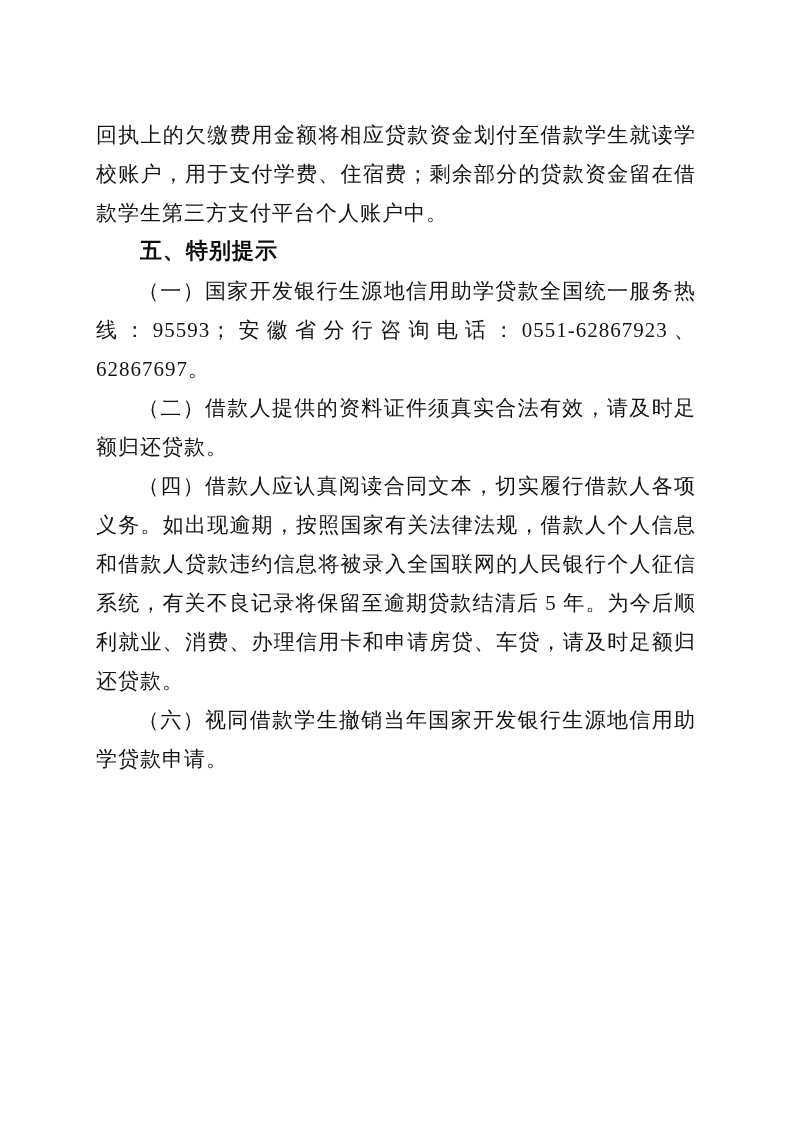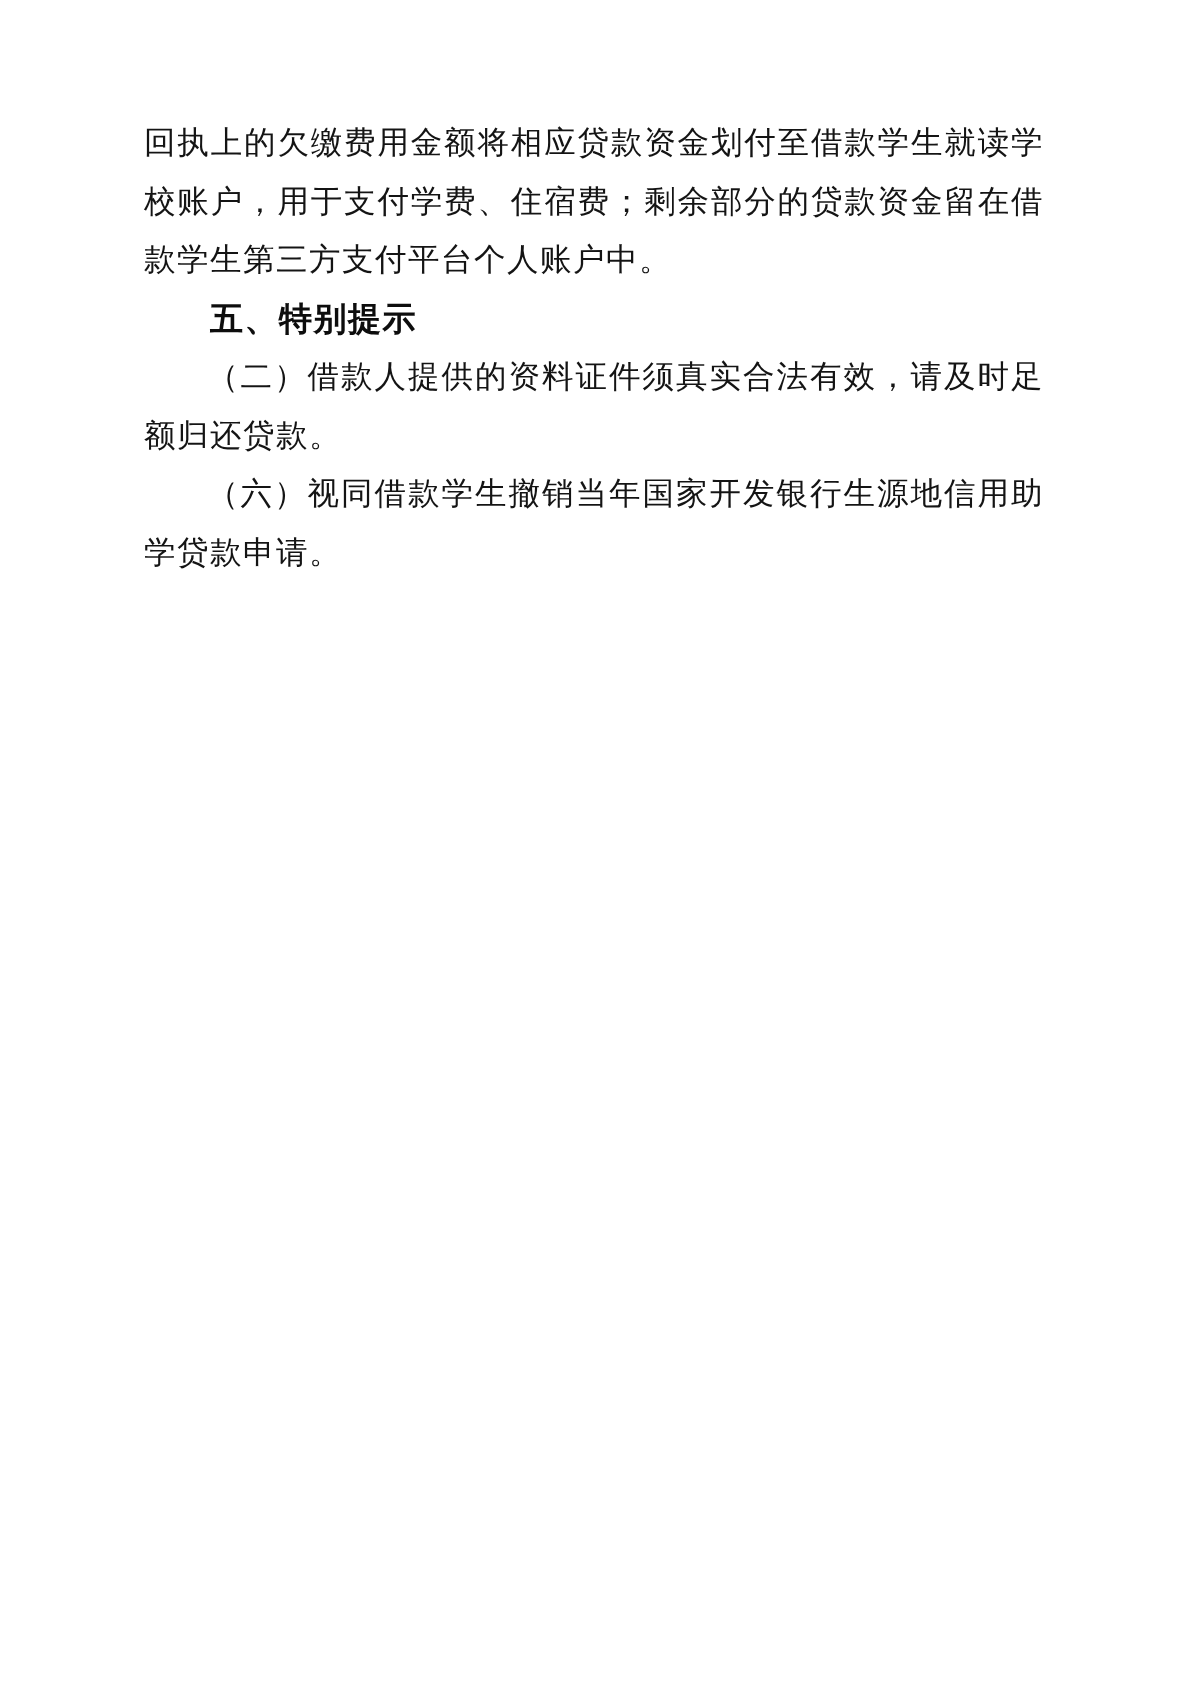--- a/index.html
+++ b/index.html
@@ -6,56 +6,58 @@
     margin: 0;
     padding: 0;
     background: #ffffff;
   }
   .page {
     position: relative;
     box-sizing: border-box;
     width: 793px;
     height: 1122px;
     background: #ffffff;
-    padding: 76px 97px 0 96px;
+    padding: 116px 97px 0 96px;
     overflow: hidden;
     font-family: "Liberation Serif", "DejaVu Serif", serif;
     font-size: 21px;
     line-height: 39px;
     color: #141414;
     letter-spacing: 1px;
   }
   .body-par {
     margin: 0;
     text-align: justify;
     text-justify: inter-ideograph;
   }
   .indent-2em {
     text-indent: 2em;
   }
   .section-heading {
     margin: 0;
-    font-family: Liberation Sans, sans-serif;
+    font-family: Liberation Mono, monospace;
     font-weight: 700;
     font-size: 22px;
     line-height: 39px;
     text-indent: 2em;
     letter-spacing: 1px;
     color: #0d0d0d;
     text-align: left;
   }
 </style>
 </head>
 <body>
 
 <div class="page">
   <p class="body-par">回执上的欠缴费用金额将相应贷款资金划付至借款学生就读学校账户，用于支付学费、住宿费；剩余部分的贷款资金留在借款学生第三方支付平台个人账户中。</p>
 
   <h2 class="section-heading">五、特别提示</h2>
 
+  <p class="body-par indent-2em">（一）国家开发银行生源地信用助学贷款全国统一服务热线：95593；安徽省分行咨询电话：0551-62867923、62867697。</p>
 
   <p class="body-par indent-2em">（二）借款人提供的资料证件须真实合法有效，请及时足额归还贷款。</p>
 
 
+  <p class="body-par indent-2em">（四）借款人应认真阅读合同文本，切实履行借款人各项义务。如出现逾期，按照国家有关法律法规，借款人个人信息和借款人贷款违约信息将被录入全国联网的人民银行个人征信系统，有关不良记录将保留至逾期贷款结清后 5 年。为今后顺利就业、消费、办理信用卡和申请房贷、车贷，请及时足额归还贷款。</p>
 
 
   <p class="body-par indent-2em">（六）视同借款学生撤销当年国家开发银行生源地信用助学贷款申请。</p>
 </div>
 
 </body></html>

